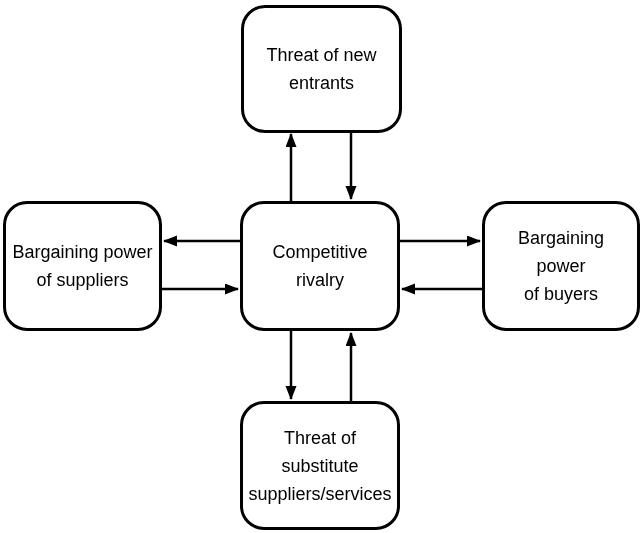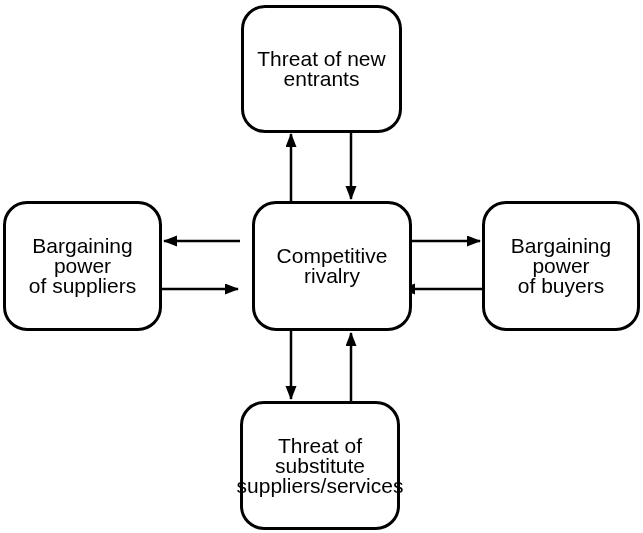--- a/index.html
+++ b/index.html
@@ -18,28 +18,28 @@
     position:absolute;
     box-sizing:border-box;
     background:var(--fill);
     border:3px solid var(--stroke);
     border-radius:24px;
     display:flex;align-items:center;justify-content:center;
     text-align:center;
   }
   .node .label{
     color:var(--text);
-    font-size:21px;
-    line-height:20px;
+    font-size:18px;
+    line-height:28px;
     white-space:pre-line;
     padding:0 6px;
   }
   .node-top    {left:241px; top:5px;   width:161px; height:128px;}
   .node-left   {left:3px;   top:201px; width:159px; height:130px;}
-  .node-center {left:240px; top:201px; width:160px; height:130px;margin-left:12px;}
+  .node-center {left:240px; top:201px; width:160px; height:130px;}
   .node-right  {left:482px; top:201px; width:158px; height:130px;}
   .node-bottom {left:240px; top:401px; width:160px; height:129px;}
 </style>
 </head>
 <body>
 
 <div class="canvas">
 
   <svg class="arrows" viewBox="0 0 643 533" xmlns="http://www.w3.org/2000/svg">
     <defs>

